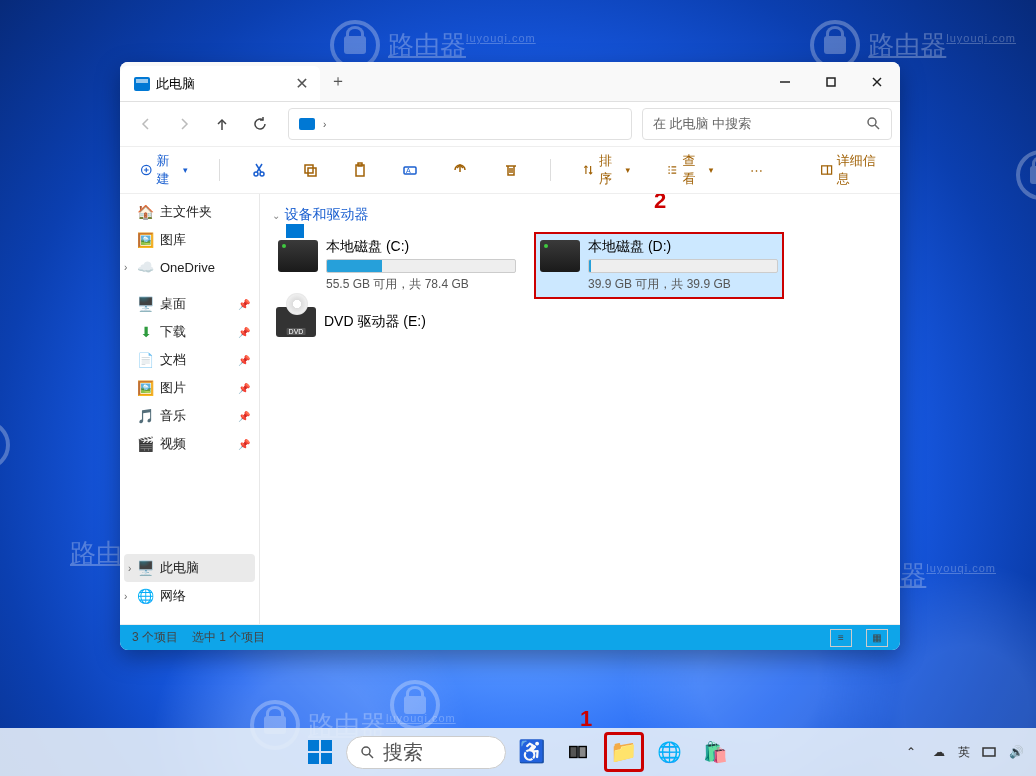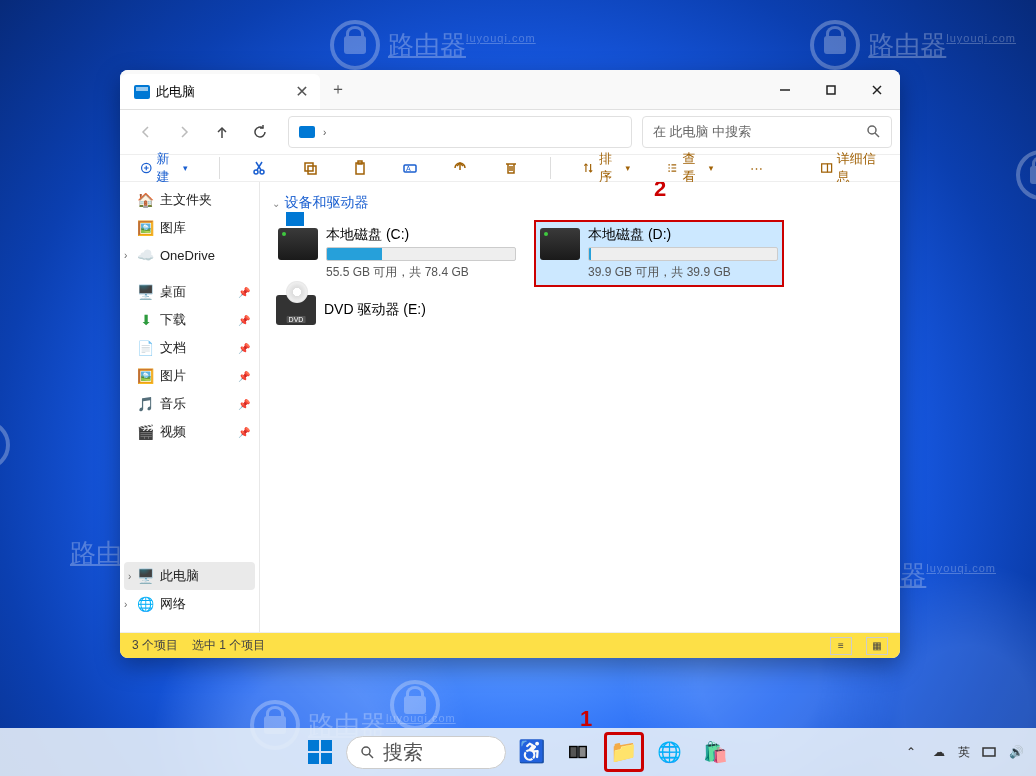--- a/index.html
+++ b/index.html
@@ -18,42 +18,42 @@
 .watermark .lock-body { width:22px; height:18px; background:#fff; border-radius:3px; position:relative; }
 .watermark .lock-body::before { content:""; position:absolute; top:-10px; left:50%; transform:translateX(-50%); width:12px; height:12px; border:3px solid #fff; border-radius:50% 50% 0 0; border-bottom:none; }
 .watermark .wm-txt { display:flex; flex-direction:row;text-decoration:underline; }
 .watermark .wm-txt .ch { font-size:26px; font-weight:500; line-height:1; }
 .watermark .wm-txt .py { font-size:11px; letter-spacing:1px; opacity:0.9; }
 .wm1{top:20px;left:330px}.wm2{top:20px;right:20px}.wm3{top:150px;right:-30px}
 .wm4{top:420px;left:-40px}.wm5{top:540px;left:70px}.wm6{top:700px;left:250px}
 .wm7{top:680px;left:390px}.wm8{top:550px;right:40px}
 
 
-.window { position:absolute; top:70px; left:120px; width:780px; height:588px; background:#fff; border-radius:8px; box-shadow:0 8px 24px rgba(0,0,0,0.35); display:flex; flex-direction:column; overflow:hidden; }
+.window { position:absolute; top:62px; left:120px; width:780px; height:588px; background:#fff; border-radius:8px; box-shadow:0 8px 24px rgba(0,0,0,0.35); display:flex; flex-direction:column; overflow:hidden; }
 .titlebar { height:40px; background:#f9f9f9; display:flex; align-items:stretch; border-bottom:1px solid #e0e0e0; }
 .tab { background:#fff; display:flex; align-items:center; gap:6px; padding:0 8px 0 14px; border-top-left-radius:8px; border-top-right-radius:6px; width:200px; margin-top:4px; }
 .tab .tab-icon { width:16px; height:14px; background:#0078d4; border-radius:2px; position:relative; }
 .tab .tab-icon::after { content:""; position:absolute; inset:2px; background:linear-gradient(#fff 45%,transparent 45%); opacity:0.6; }
 .tab .tab-title { font-size:13px; flex:1; }
 .tab .tab-close { width:20px; height:20px; display:flex; align-items:center; justify-content:center; color:#555; cursor:pointer; border-radius:3px; }
 .titlebar .newtab { display:flex; align-items:center; justify-content:center; width:36px; color:#555; font-size:16px; }
 .titlebar .spacer { flex:1; }
 .win-controls { display:flex; }
 .win-controls > div { width:46px; display:flex; align-items:center; justify-content:center; font-size:13px; color:#222; cursor:pointer; }
 
 .navbar { height:44px; display:flex; align-items:center; background:#fff; gap:2px; padding:0 8px; }
 .nav-btn { width:36px; height:36px; display:flex; align-items:center; justify-content:center; color:#444; border-radius:4px; cursor:pointer; }
 .nav-btn.disabled { color:#bbb; }
 .addr { display:flex; align-items:center; gap:8px; padding:0 10px; border:1px solid #e0e0e0; border-radius:4px; height:32px; flex:1; margin:0 8px; }
 .addr .pcicon { width:16px; height:12px; background:#0078d4; border-radius:2px; }
 .addr .chev { color:#555; font-size:10px; }
 .searchbox { width:250px; height:32px; border:1px solid #e0e0e0; border-radius:4px; display:flex; align-items:center; padding:0 10px; gap:8px; color:#666; font-size:13px; }
 .searchbox .sicon { margin-left:auto; color:#666; }
 
-.toolbar { height:28px; display:flex; align-items:center; background:#fff; padding:11px 12px; gap:20px; border-top:1px solid #eee; border-bottom:1px solid #eee; }
+.toolbar { height:48px; display:flex; align-items:center; background:#fff; padding:11px 12px; gap:20px; border-top:1px solid #eee; border-bottom:1px solid #eee; }
 .tool-btn { height:32px; display:flex; align-items:center; gap:4px; padding:0 8px; color:#a16207; border-radius:4px; font-size:13px; cursor:pointer; }
 .tool-btn.iconly { width:36px; justify-content:center; padding:0; }
 .tool-btn.blue { color:#1a5fd0; }
 .tool-sep { width:1px; height:22px; background:#ddd; margin:0 4px; }
 .tool-chev { font-size:9px; margin-left:2px; }
 .tool-spacer { flex:1; }
 
 .body { flex:1; display:flex; background:#fff; min-height:0; }
 .sidebar { width:140px; border-right:1px solid #e8e8e8; display:flex; flex-direction:column; padding:4px 0; overflow:hidden; }
 .sb-item { display:flex; align-items:center; gap:6px; padding:5px 8px 5px 18px; font-size:13px; color:#222; cursor:pointer; position:relative; }
@@ -78,21 +78,21 @@
 .drive-bar { width:100%; height:14px; background:#eee; border:1px solid #ccc; border-radius:2px; overflow:hidden; }
 .drive-bar .fill { height:100%; background:#26a0da; }
 .drive-status { font-size:12px; color:#555; }
 .dvd { display:flex; gap:8px; width:250px; padding:8px 4px; }
 .dvd-icon { width:40px; height:30px; background:#333; border-radius:3px; position:relative; }
 .dvd-icon::before { content:""; position:absolute; top:-14px; left:10px; width:22px; height:22px; border-radius:50%; background:radial-gradient(circle,#fff 25%,#ddd 28%,#eee 60%,#ccc 100%); }
 .dvd-icon::after { content:"DVD"; position:absolute; bottom:2px; left:50%; transform:translateX(-50%); font-size:7px; color:#fff; background:#555; padding:0 2px; border-radius:1px; }
 .annotate { position:absolute; color:#c00; font-size:22px; font-weight:bold; }
 .annotate.a2 { top:-6px; left:394px; }
 
-.statusbar { height:26px; display:flex; align-items:center; gap:14px; padding:0 12px; font-size:12px; color:#444; border-top:1px solid #eee; background:#fde047; }
+.statusbar { height:26px; display:flex; align-items:center; gap:14px; padding:0 12px; font-size:12px; color:#444; border-top:1px solid #eee; background:#0ea5e9; }
 .statusbar .stat-spacer { flex:1; }
 .statusbar .viewbtn { width:22px; height:18px; border:1px solid #ccc; display:flex; align-items:center; justify-content:center; font-size:10px; }
 
 
 .taskbar { position:absolute; bottom:0; left:0; right:0; height:48px; background:rgba(230,238,248,0.9); display:flex; align-items:center; justify-content:center; gap:8px; }
 .tb-center { display:flex; align-items:center; gap:6px; }
 .tb-icon { width:40px; height:40px; display:flex; align-items:center; justify-content:center; border-radius:4px; cursor:pointer; position:relative; }
 .tb-icon.highlighted { outline:3px solid #c00; outline-offset:-3px; }
 .start-icon { width:24px; height:24px; display:grid; grid-template-columns:1fr 1fr; grid-template-rows:1fr 1fr; gap:2px; }
 .start-icon div { background:#0078d4; }

